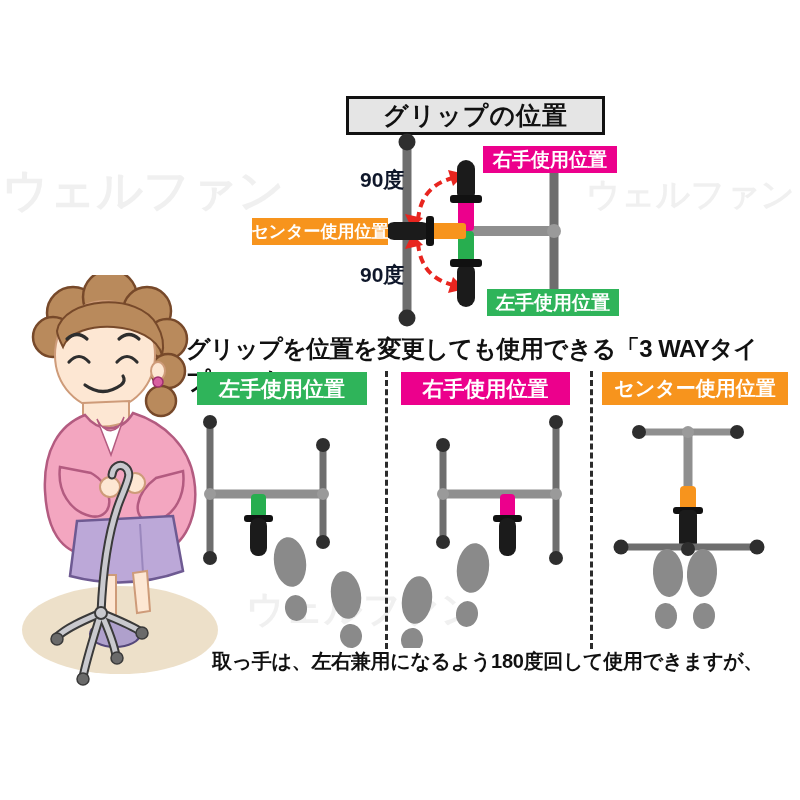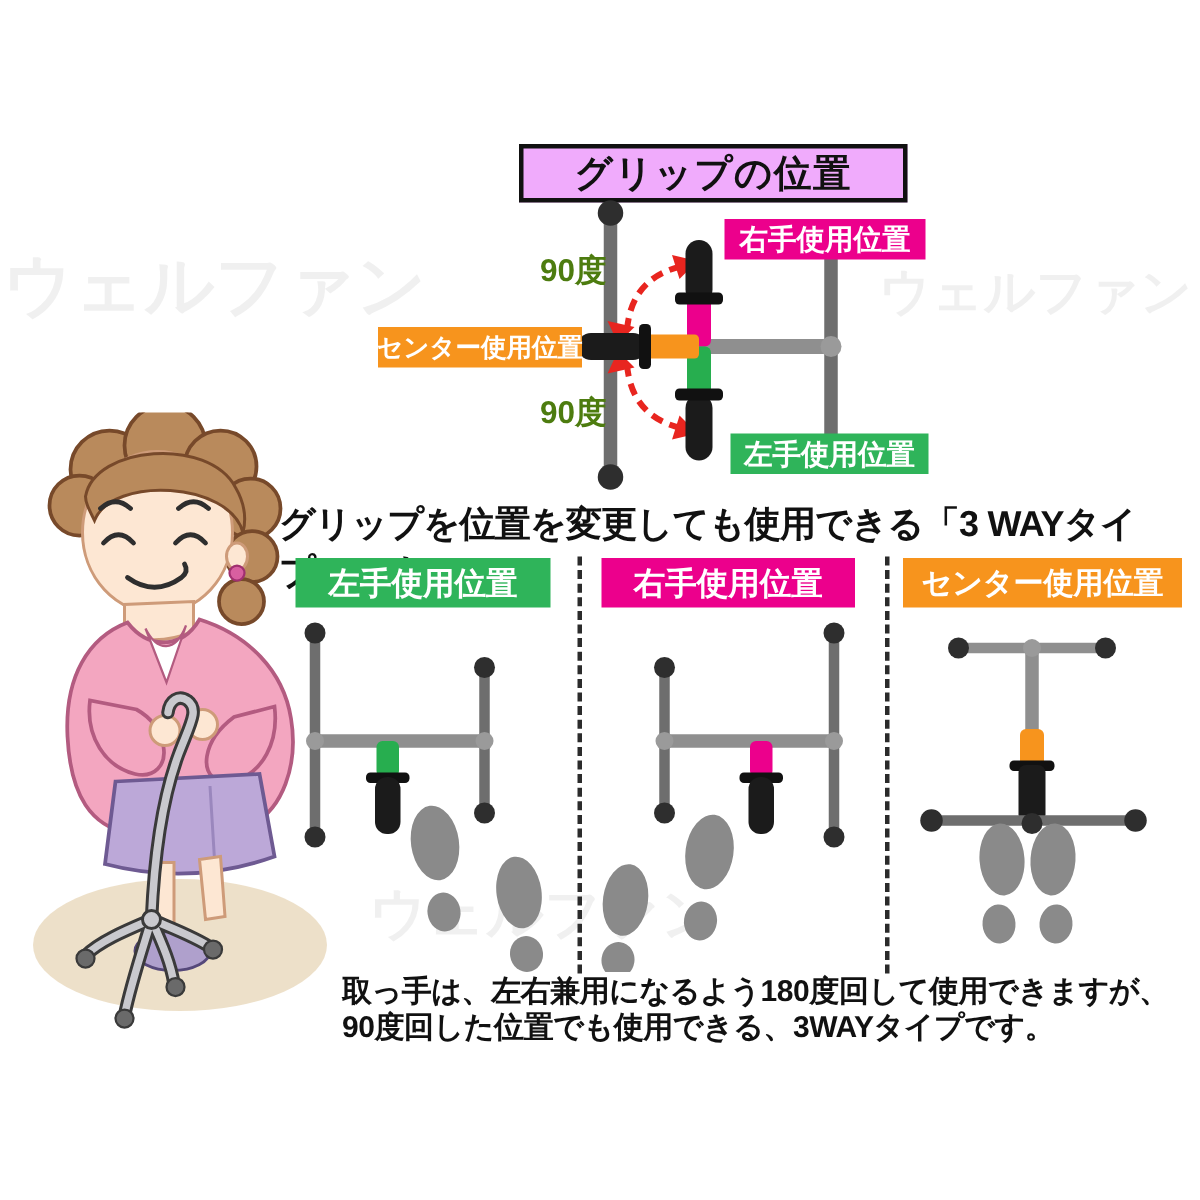--- a/index.html
+++ b/index.html
@@ -3,41 +3,41 @@
 <meta charset="utf-8">
 <style>
   html,body{margin:0;padding:0;background:#fff;}
   .stage{position:relative;width:800px;height:800px;background:#ffffff;overflow:hidden;
          font-family:"Liberation Sans","DejaVu Sans",sans-serif;color:#111;}
   .abs{position:absolute;}
   .watermark{position:absolute;color:rgba(150,150,150,0.14);font-weight:bold;
              pointer-events:none;white-space:nowrap;}
   
   .title-box{position:absolute;left:346px;top:96px;width:253px;height:33px;
-             border:3px solid #111;background:#f0abfc;display:flex;align-items:center;
+             border:3px solid #111;background:#e5e5e5;display:flex;align-items:center;
              justify-content:center;font-size:25px;font-weight:bold;letter-spacing:1px;}
   
   .tag{position:absolute;color:#fff;font-weight:bold;display:flex;align-items:center;
        justify-content:center;white-space:nowrap;}
   .tag-pink{background:#EC008C;} .tag-green{background:#2FB45A;} .tag-orange{background:#F7941D;}
   #tag-right{left:483px;top:146px;width:134px;height:27px;font-size:19px;}
   #tag-center{left:252px;top:218px;width:136px;height:27px;font-size:17px;}
   #tag-left{left:487px;top:289px;width:132px;height:27px;font-size:19px;}
-  .angle{position:absolute;font-size:21px;font-weight:600;color:#4d7c0f;}
+  .angle{position:absolute;font-size:21px;font-weight:600;color:#0f172a;}
   #angle-top{left:360px;top:166px;} #angle-bottom{left:360px;top:261px;}
   .headline{position:absolute;left:186px;top:333px;width:612px;font-size:24px;
             font-weight:bold;letter-spacing:-0.5px;}
   .panel-header{position:absolute;top:372px;height:33px;color:#fff;font-weight:bold;
                 display:flex;align-items:center;justify-content:center;}
   #ph-left{left:197px;width:170px;font-size:21px;background:#2FB45A;}
   #ph-right{left:401px;width:169px;font-size:21px;background:#EC008C;}
   #ph-center{left:602px;width:186px;font-size:20px;background:#F7941D;}
   .divider{position:absolute;top:371px;height:278px;width:0;border-left:3px dashed #2b2b2b;}
   #div1{left:385px;} #div2{left:590px;}
-  .footer{position:absolute;left:228px;top:650px;font-size:20px;font-weight:600;
+  .footer{position:absolute;left:212px;top:650px;font-size:20px;font-weight:600;
           line-height:23.5px;letter-spacing:-0.3px;}
 </style>
 </head>
 <body>
 
 <div class="stage">
 
   <div class="watermark" style="left:2px;top:160px;font-size:46px;">ウェルファン</div>
   <div class="watermark" style="left:586px;top:172px;font-size:34px;">ウェルファン</div>
   <div class="watermark" style="left:246px;top:584px;font-size:38px;">ウェルファン</div>
@@ -242,16 +242,15 @@
         <circle cx="42" cy="364" r="6"></circle>
           <circle cx="68" cy="404" r="6"></circle>
         <circle cx="127" cy="358" r="6"></circle>
           <circle cx="102" cy="383" r="6"></circle>
       </g>
     </g>
   </svg>
 
   <div class="footer">
     <div>取っ手は、左右兼用になるよう180度回して使用できますが、</div>
-    <div>90度回した位置でも使用できる、3WAYタイプです。</div>
   </div>
 
 </div>
 
 </body></html>

